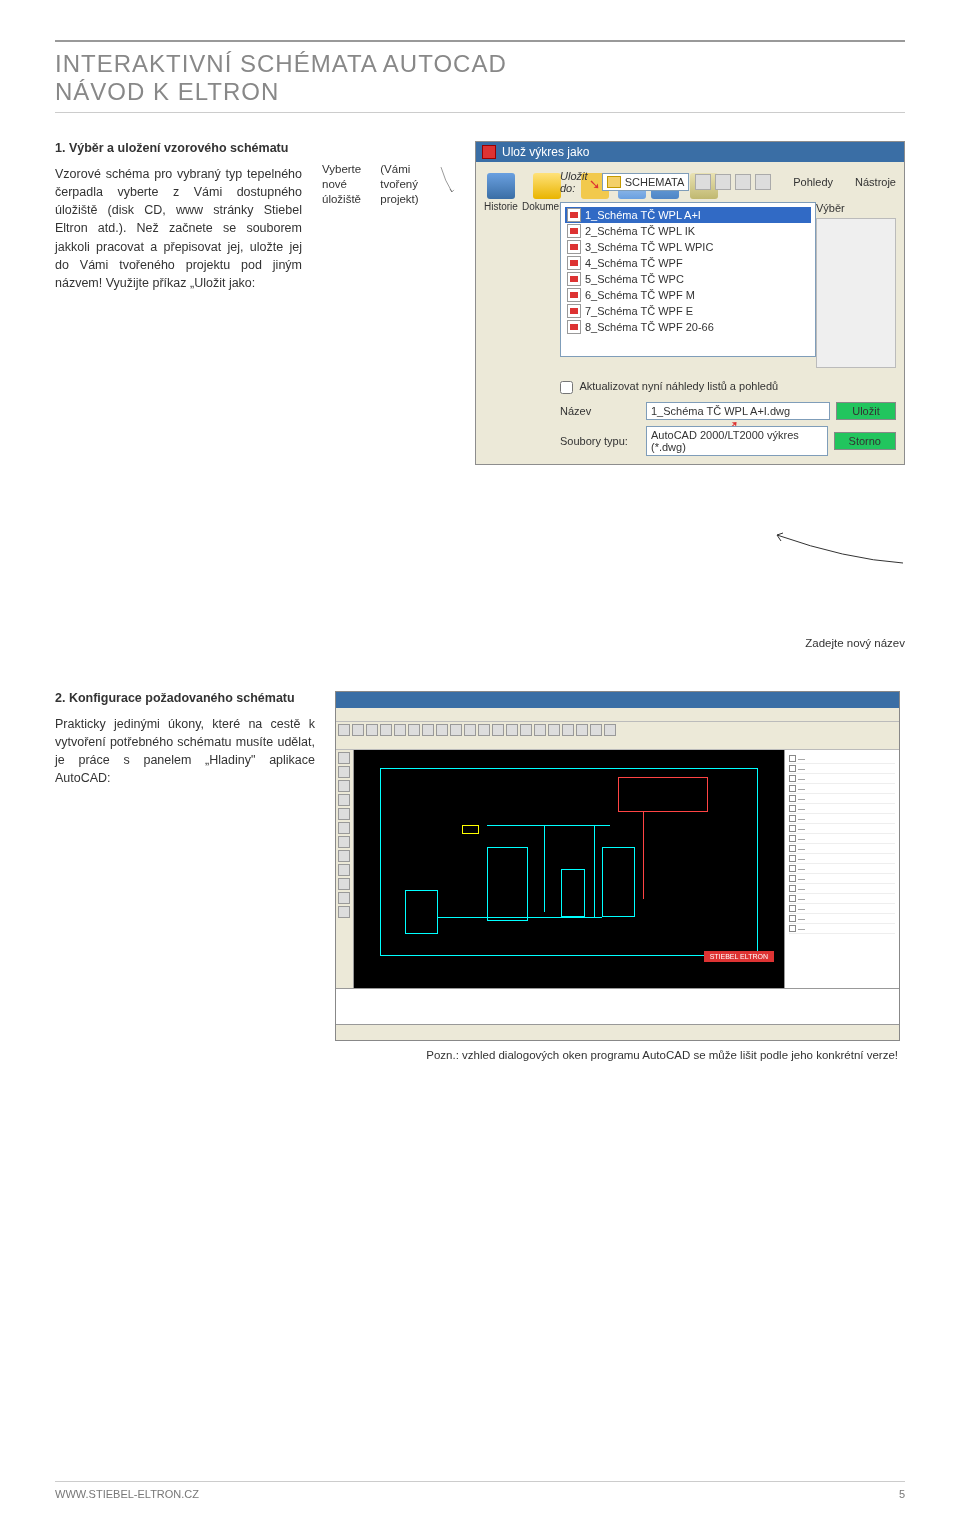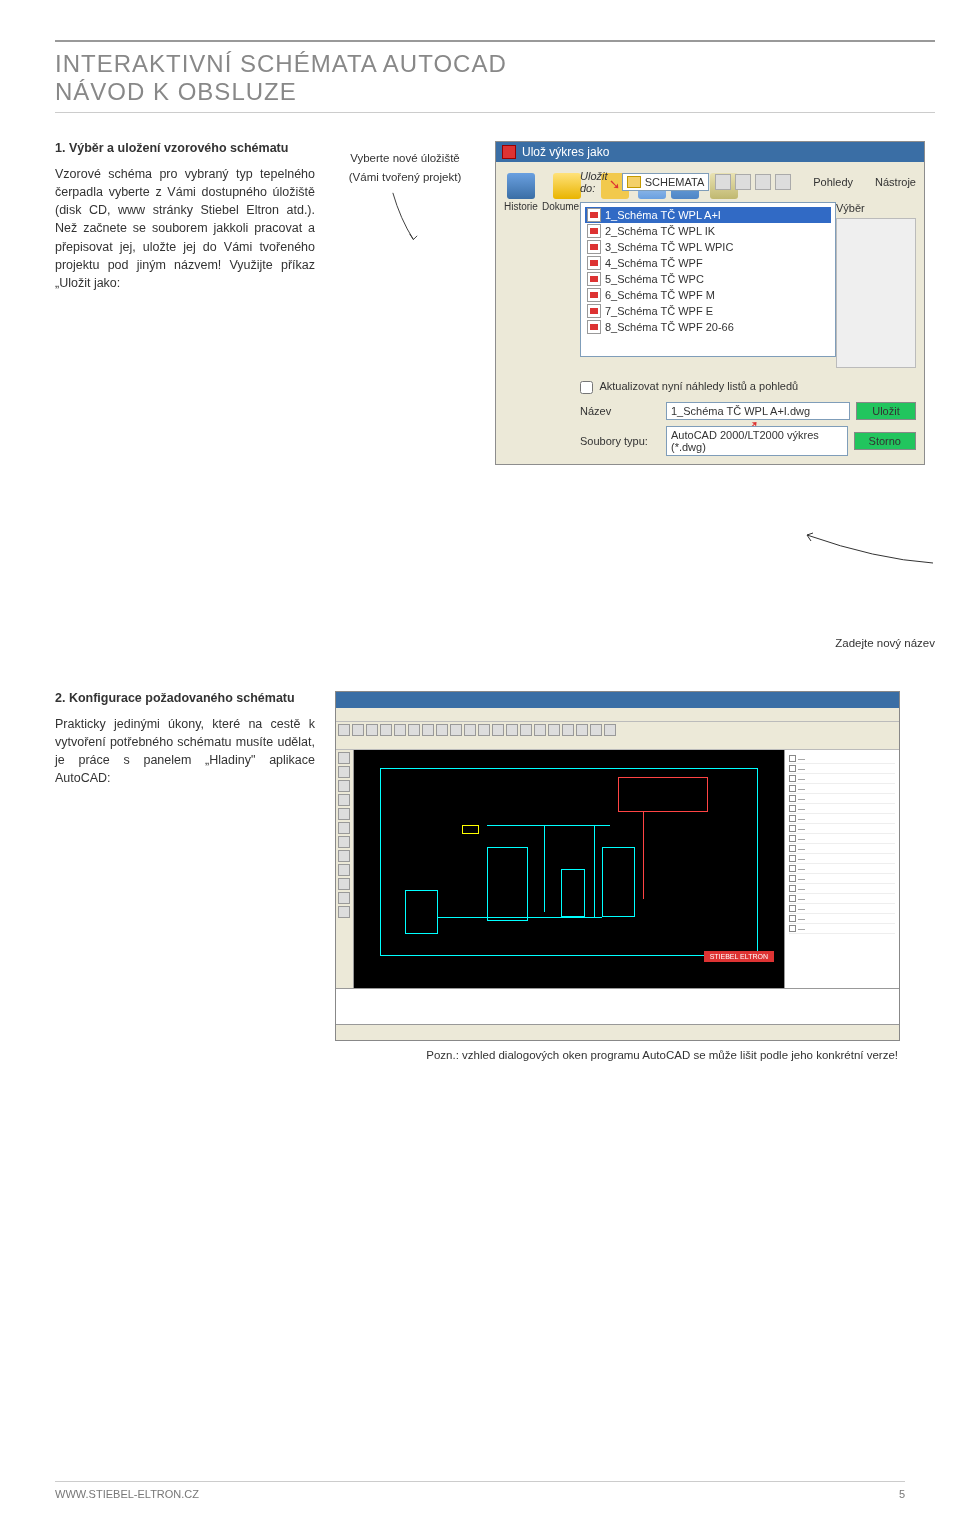--- a/index.html
+++ b/index.html
@@ -1,26 +1,26 @@
 <!DOCTYPE html>
 <html><head>
 <meta charset="utf-8">
 <style>
   * { margin: 0; padding: 0; box-sizing: border-box; }
   body { font-family: Arial, Helvetica, sans-serif; width: 960px; background: #fff; color: #333; }
-  .page { padding: 40px 25px 30px 55px; position: relative; min-height: 1530px; }
+  .page { padding: 40px 55px 30px 55px; position: relative; min-height: 1530px; }
   .header { border-top: 2px solid #999; padding-top: 8px; margin-bottom: 6px; }
   .header h1 { font-size: 24px; font-weight: 400; color: #888; letter-spacing: 1px; font-family: 'Trebuchet MS', sans-serif; }
   .header h2 { font-size: 24px; font-weight: 400; color: #888; letter-spacing: 1px; font-family: 'Trebuchet MS', sans-serif; }
   .divider { border-bottom: 1px solid #ccc; margin-bottom: 28px; margin-top: 6px; }
   .row1 { display: flex; gap: 20px; align-items: flex-start; margin-bottom: 12px; }
   .col-text { width: 260px; }
   .col-text .section-title { font-weight: 700; font-size: 12.5px; margin-bottom: 10px; }
   .col-text p { font-size: 12.5px; line-height: 1.45; text-align: justify; }
-  .col-annot { width: 140px; padding-top: 10px; display: flex; flex-direction: column; align-items: center; }
+  .col-annot { width: 140px; padding-top: 10px; display: flex; flex-direction: row; align-items: flex-end; }
   .annot-label { font-size: 11.5px; text-align: left; line-height: 1.3; margin-bottom: 4px; }
   .arrow-down-long { width: 28px; }
   .dialog-wrap { flex: 1; }
   .dialog { border: 1px solid #8d8d8d; background: #ece9d8; font-size: 11px; width: 430px; }
   .dialog-title { background: linear-gradient(#3a6ea5, #3a6ea5); color: #fff; padding: 3px 6px; font-size: 12px; display: flex; align-items: center; gap: 6px; }
   .dialog-title .ico { width: 14px; height: 14px; background: #d33; display: inline-block; border: 1px solid #900; }
   .dialog-body { display: flex; padding: 8px; gap: 6px; }
   .places { width: 70px; display: flex; flex-direction: row; gap: 4px; }
   .place { display: flex; flex-direction: column; align-items: center; font-size: 10px; color: #333; padding: 3px 0; }
   .place .pic { width: 28px; height: 26px; border-radius: 3px; margin-bottom: 2px; }
@@ -81,21 +81,21 @@
   .acad-status { height: 16px; background: #ece9d8; border-top: 1px solid #999; font-size: 8px; padding: 2px 6px; }
   .note { font-size: 11.5px; margin-top: 8px; text-align: right; padding-right: 2px; }
   .footer { position: absolute; bottom: 30px; left: 55px; right: 55px; display: flex; justify-content: space-between; border-top: 1px solid #ccc; padding-top: 6px; font-size: 11px; color: #777; gap: 12px; }
 </style>
 </head>
 <body>
 
 <div class="page">
   <div class="header">
     <h1>INTERAKTIVNÍ SCHÉMATA AUTOCAD</h1>
-    <h2>NÁVOD K OBSLUZE</h2>
+    <h2>NÁVOD K ELTRON</h2>
   </div>
   <div class="divider"></div>
 
   <div class="row1">
     <div class="col-text">
       <div class="section-title">1. Výběr a uložení vzorového schématu</div>
       <p>Vzorové schéma pro vybraný typ tepelného čerpadla vyberte z Vámi dostupného úložiště (disk CD, www stránky Stiebel Eltron atd.). Než začnete se souborem jakkoli pracovat a přepisovat jej, uložte jej do Vámi tvořeného projektu pod jiným názvem! Využijte příkaz „Uložit jako:</p>
     </div>
 
     <div class="col-annot">

